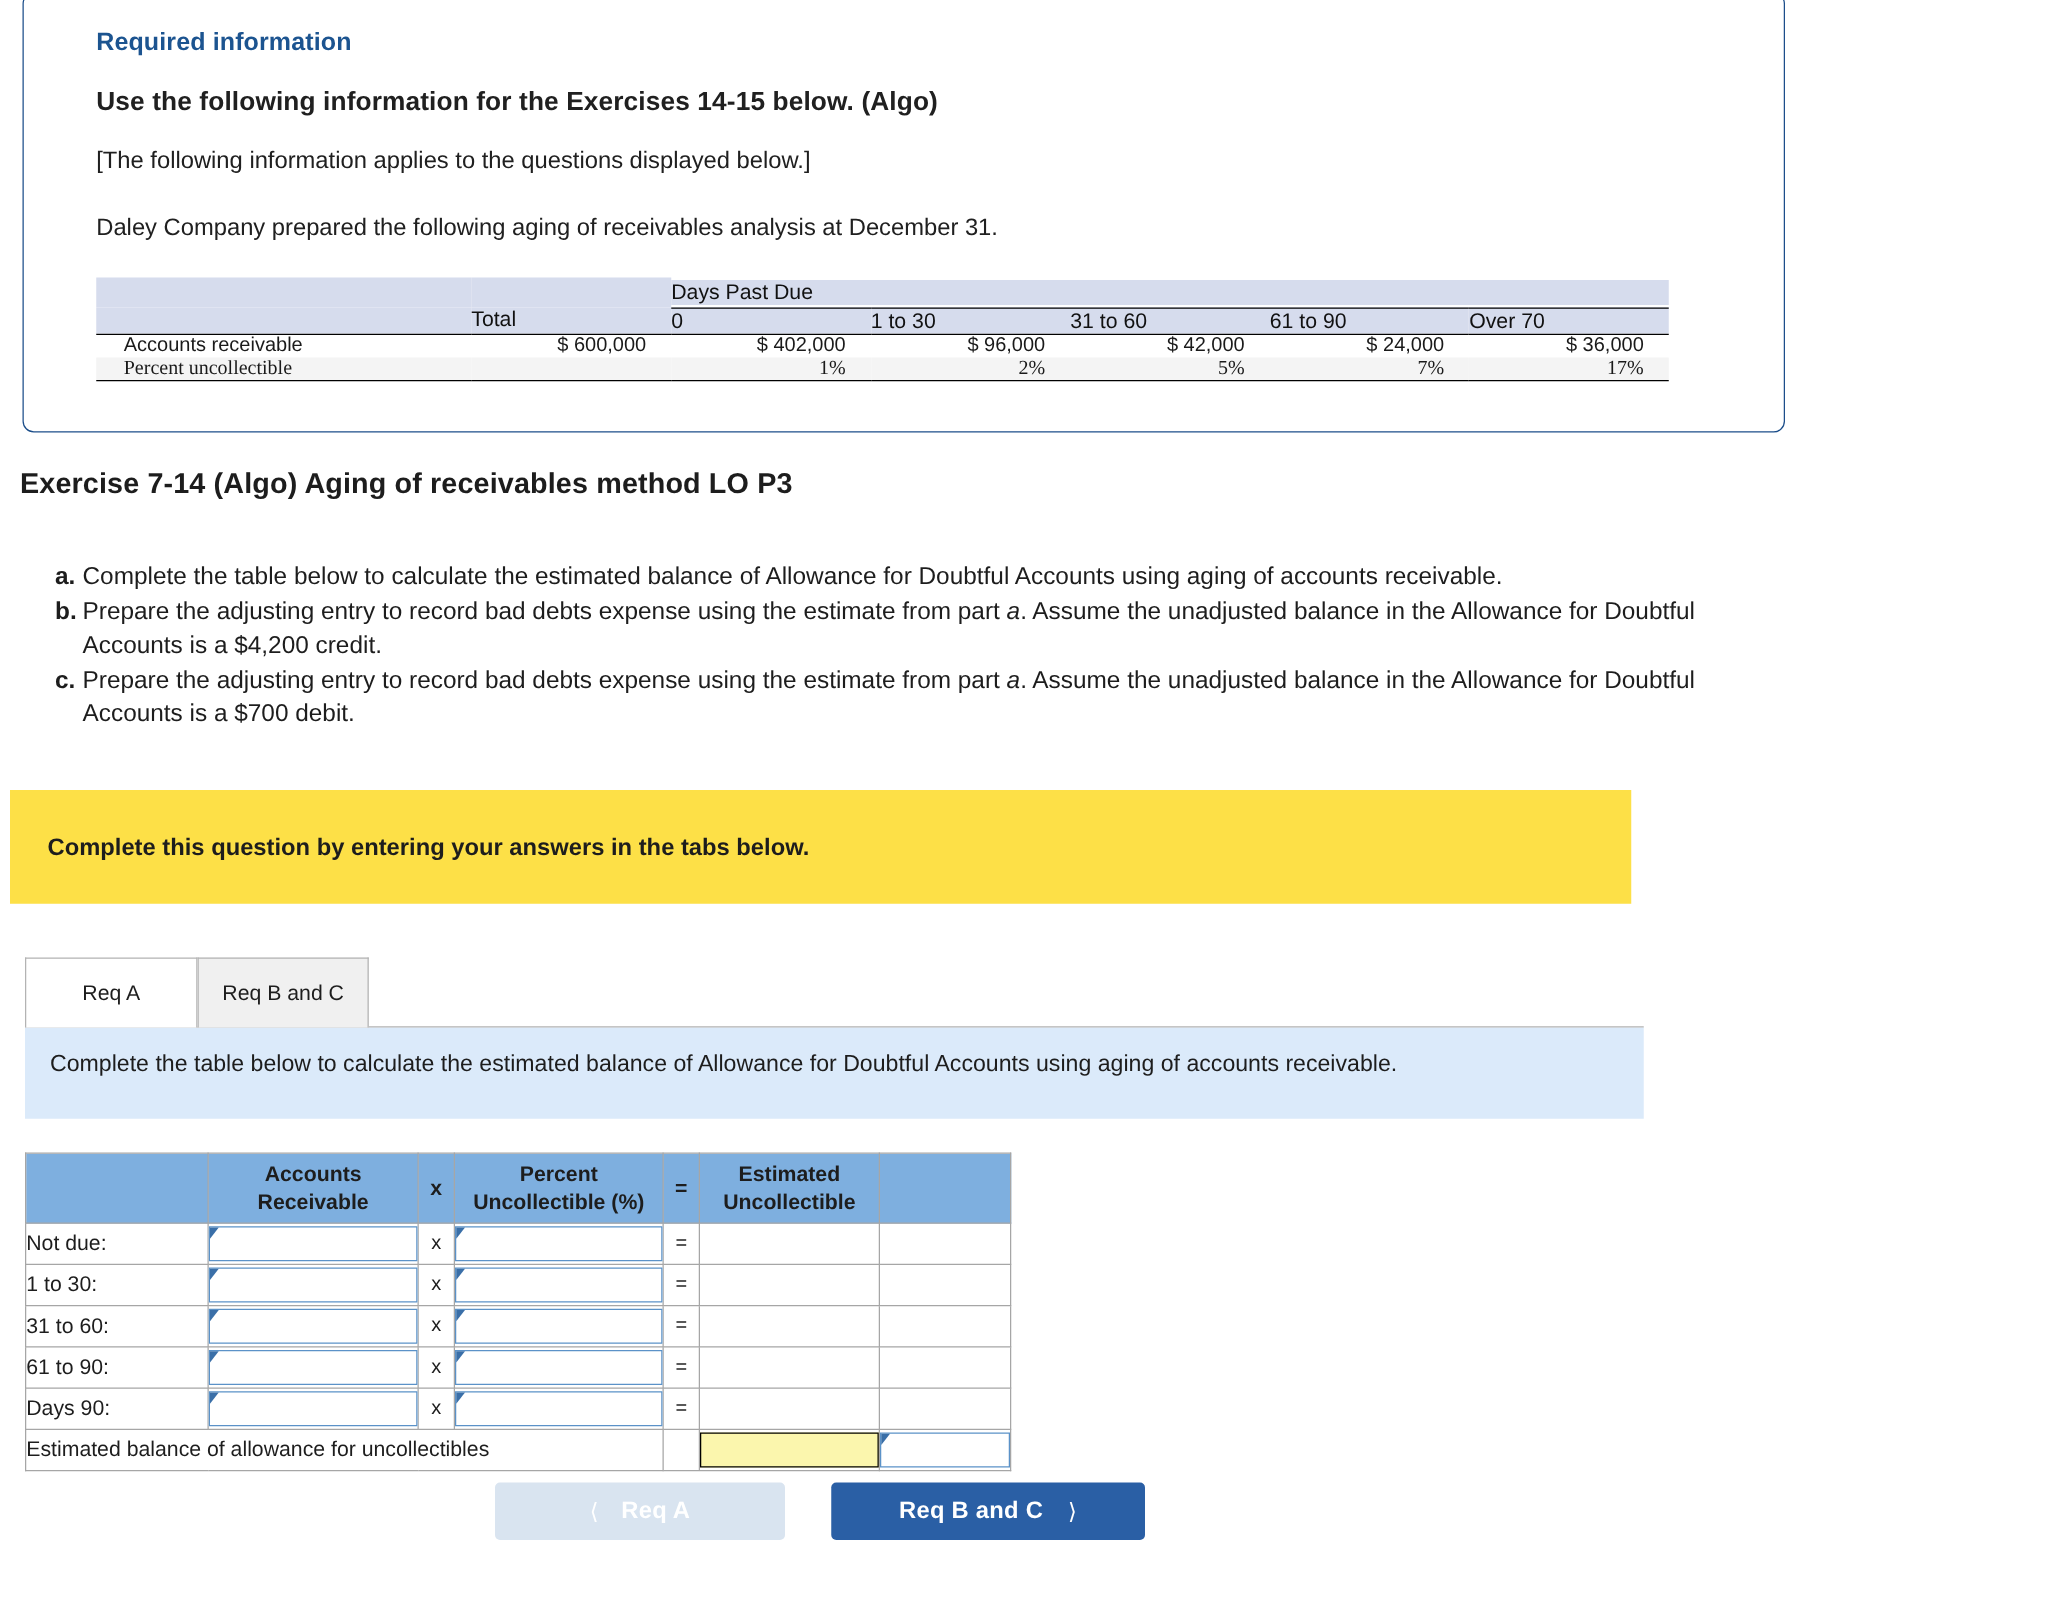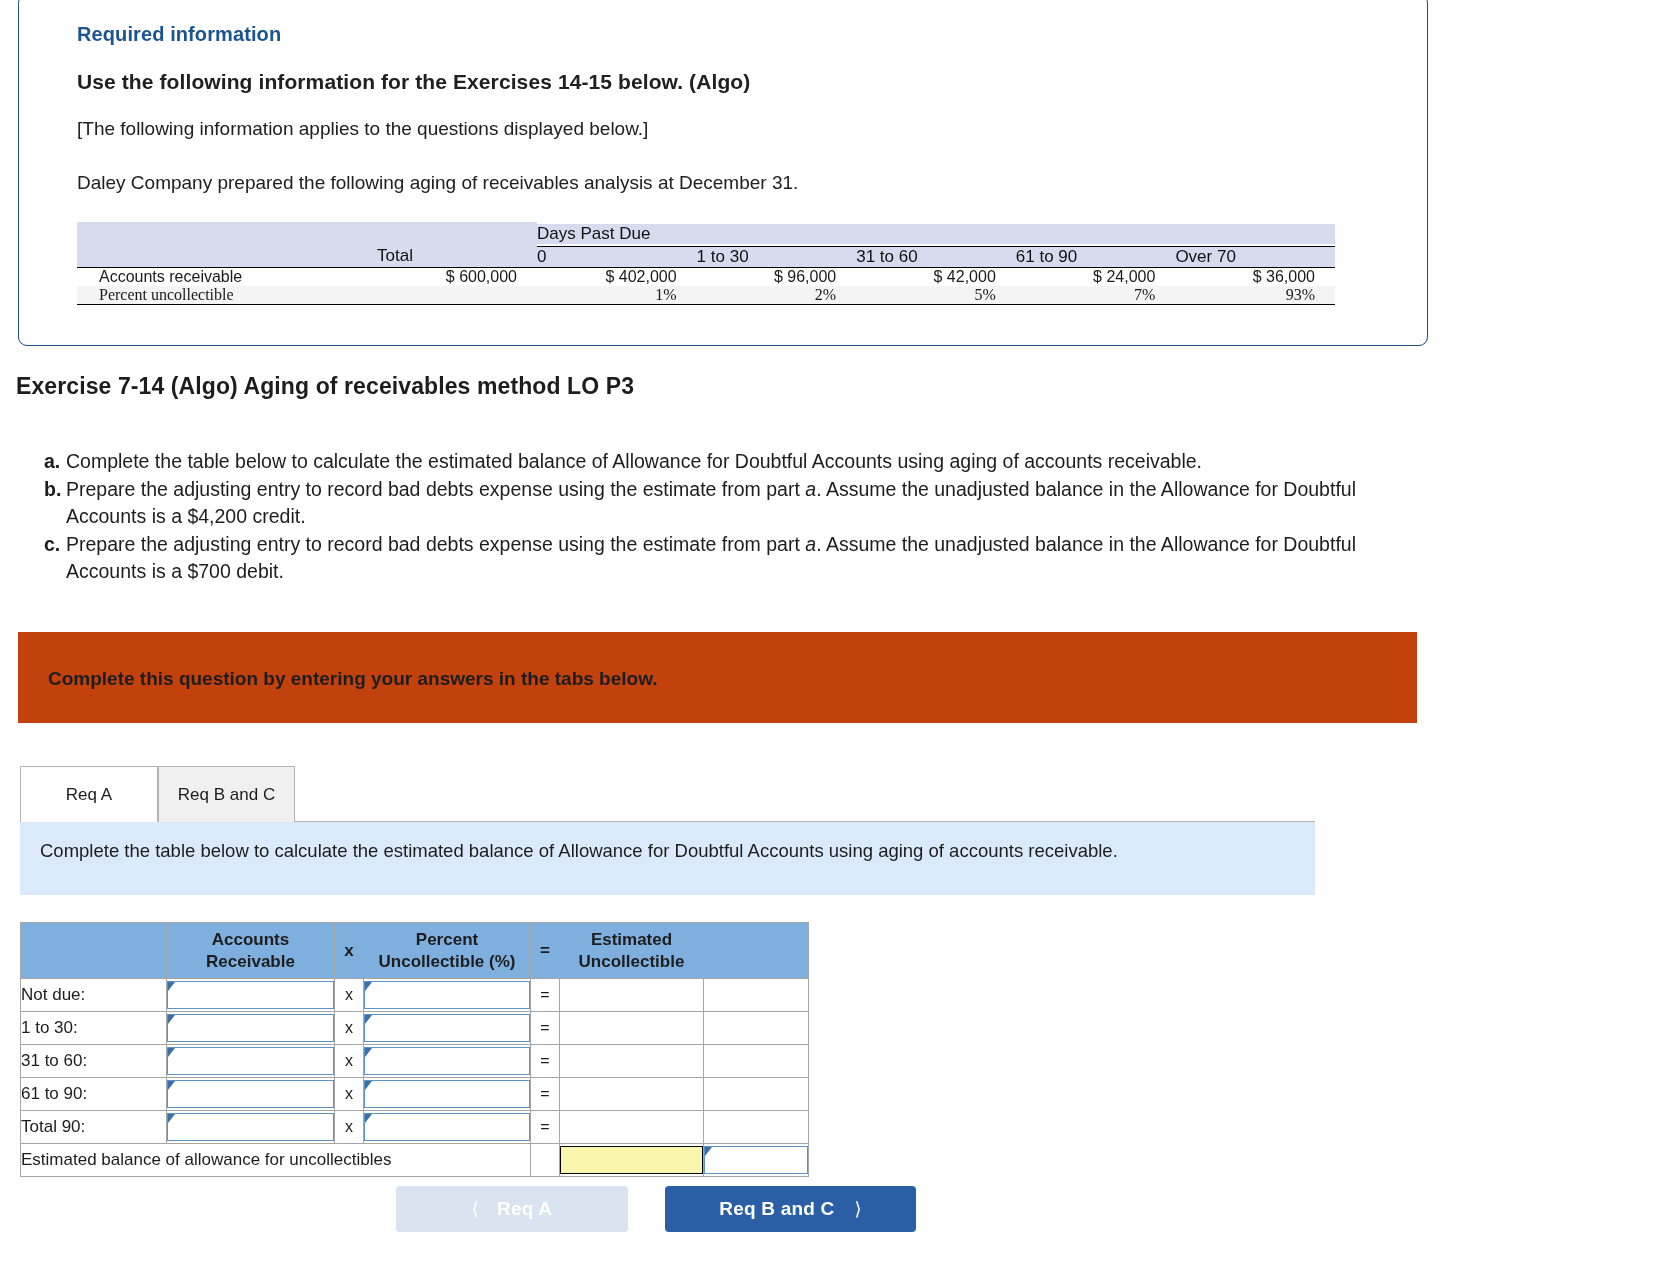--- a/index.html
+++ b/index.html
@@ -99,25 +99,25 @@
     color: #1d1d1d;
   }
   .abc-item { display: flex; margin-bottom: 1px; }
   .abc-mark { font-weight: bold; width: 22px; flex: none; }
   .abc-body { flex: 1; }
   .abc-body i { font-style: italic; }
 
   
   .gray-bar {
     position: absolute;
-    left: 18px;
+    left: 8px;
     top: 632px;
-    width: 1399px;
+    width: 1297px;
     height: 91px;
-    background: #c2410c;
+    background: #fde047;
   }
   .gray-bar span {
     position: absolute;
     left: 30px;
     top: 36px;
     font-size: 19px;
     font-weight: bold;
     color: #1d1d1d;
   }
 
@@ -303,21 +303,21 @@
         <td class="num">$ 24,000</td>
         <td class="num">$ 36,000</td>
       </tr>
       <tr class="row-gray">
         <td class="rowlabel">Percent uncollectible</td>
         <td class="num"></td>
         <td class="num">1%</td>
         <td class="num">2%</td>
         <td class="num">5%</td>
         <td class="num">7%</td>
-        <td class="num">93%</td>
+        <td class="num">17%</td>
       </tr>
     </tbody>
       </table>
   </div>
 </div>
 
 <div class="ex-title">Exercise 7-14 (Algo) Aging of receivables method LO P3</div>
 
 <div class="abc">
   <div class="abc-item">
@@ -420,21 +420,21 @@
         </td>
       <td class="op-cell">x</td>
       <td class="in-cell">
           <div class="inputbox"></div>
         </td>
       <td class="op-cell">=</td>
       <td></td>
       <td></td>
     </tr>
     <tr>
-      <td class="lbl-cell">Total 90:</td>
+      <td class="lbl-cell">Days 90:</td>
       <td class="in-cell">
           <div class="inputbox"></div>
         </td>
       <td class="op-cell">x</td>
       <td class="in-cell">
           <div class="inputbox"></div>
         </td>
       <td class="op-cell">=</td>
       <td></td>
       <td></td>

